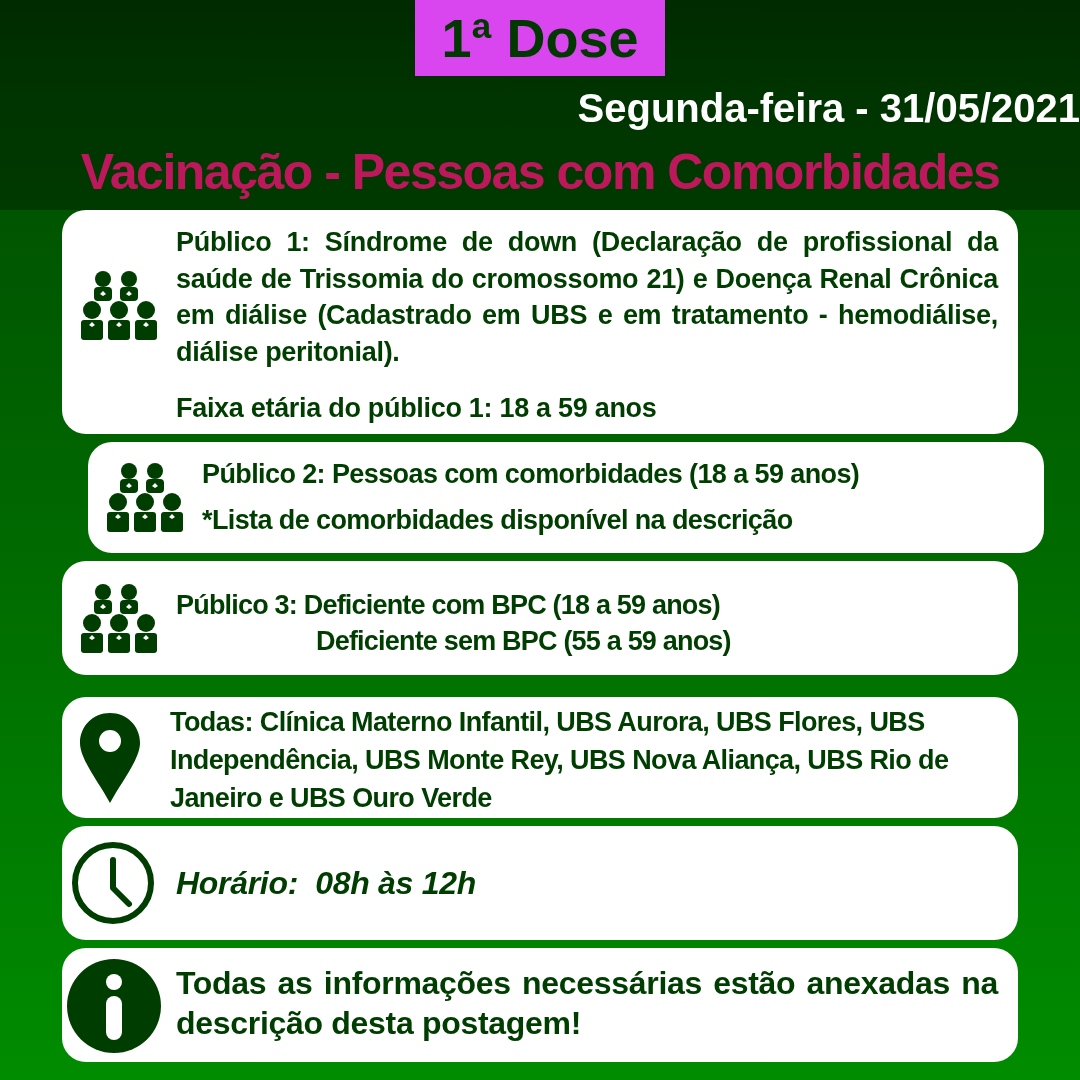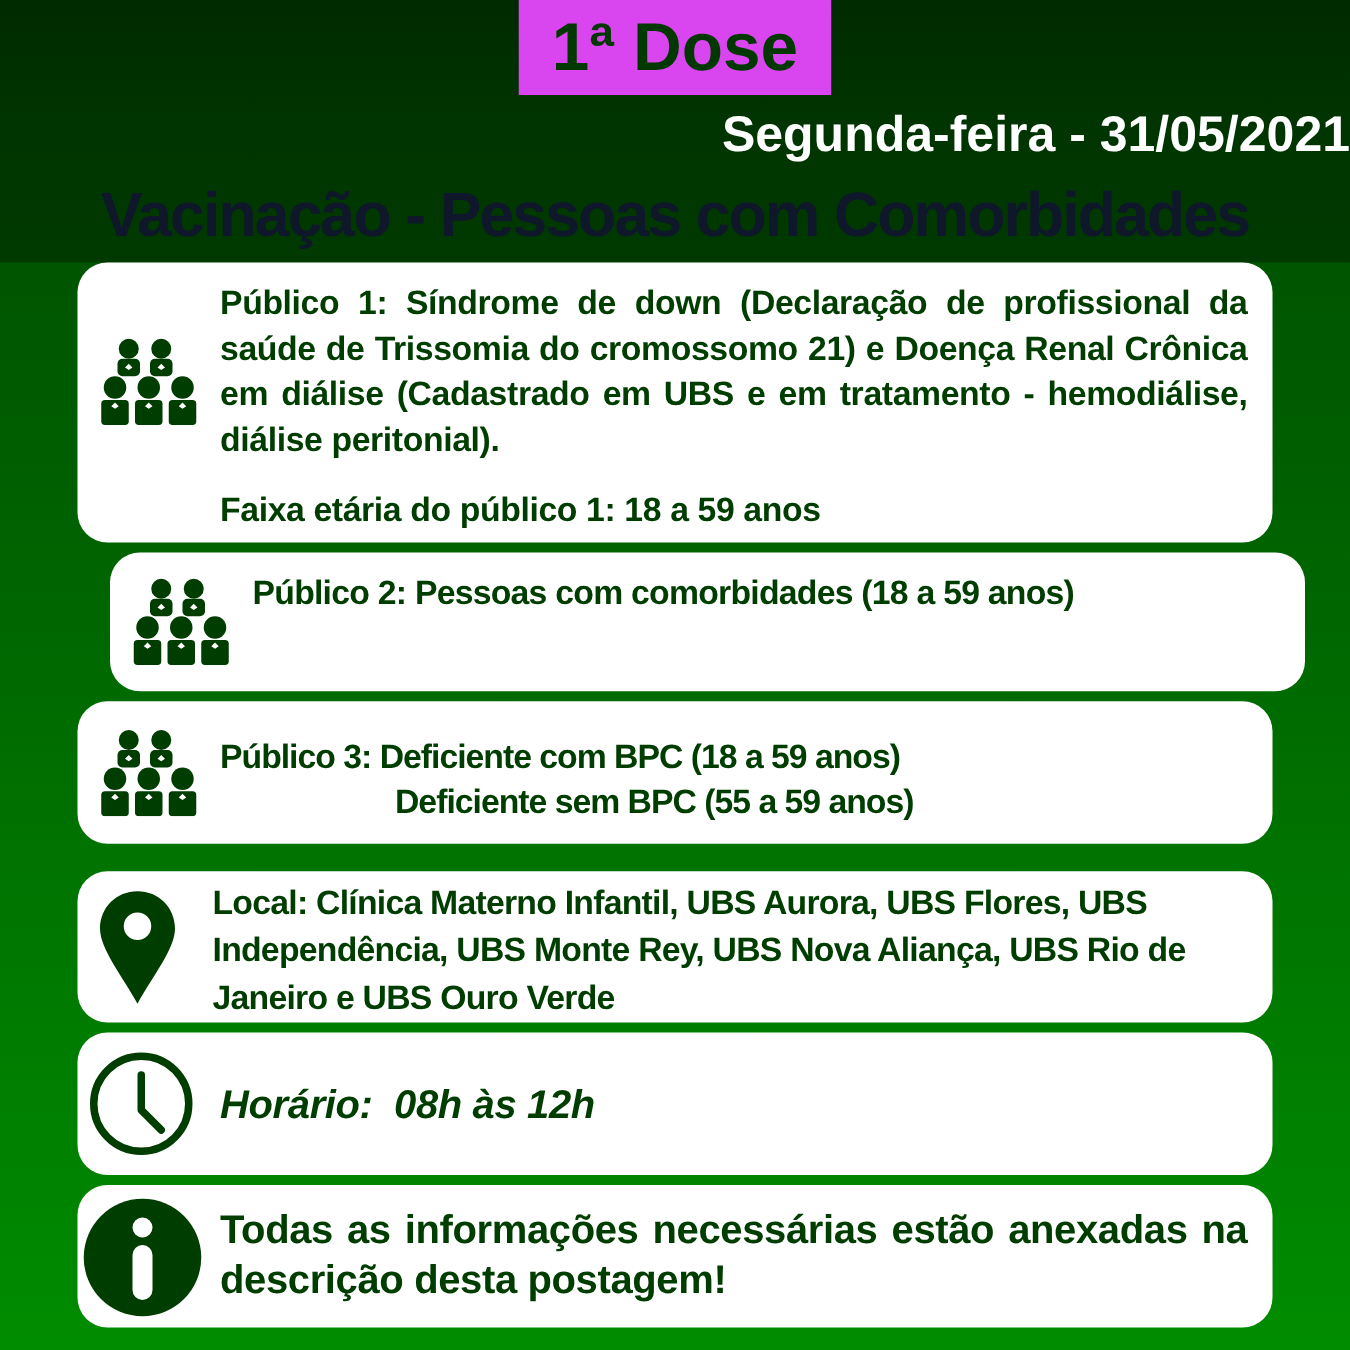--- a/index.html
+++ b/index.html
@@ -16,21 +16,21 @@
     position: absolute; left: 415px; top: 0; width: 250px; height: 76px;
     background: #d946ef; color: #003800;
     font-weight: 700; font-size: 54px; line-height: 76px; text-align: center;
   }
   .subtitle {
     position: absolute; left: 0; top: 84px; width: 1080px; text-align: right;
     color: #ffffff; font-weight: 700; font-size: 40px; line-height: 48px;
   }
   .title {
     position: absolute; left: 0; top: 142px; width: 1080px; text-align: center;
-    color: #0f172a; font-weight: 700; font-size: 50px; line-height: 60px;
+    color: #be185d; font-weight: 700; font-size: 50px; line-height: 60px;
     letter-spacing: -1.5px;
   }
   .card {
     position: absolute; left: 62px; width: 956px; background: #ffffff;
     border-radius: 24px; box-sizing: border-box;
   }
   .card .icon { position: absolute; }
   .card .txt {
     position: absolute; color: #003d00; font-weight: 700;
   }
@@ -111,20 +111,21 @@
       <g transform="translate(55,30)">
           <circle cx="11" cy="10" r="9"></circle>
           <rect x="0" y="20" width="22" height="20" rx="3"></rect>
         </g>
     </g>
     <g fill="#ffffff">
         <path d="M23 21 l-3 3 l3 2 l3 -2z M49 21 l-3 3 l3 2 l3 -2z M12 52 l-3 3 l3 2 l3 -2z M39 52 l-3 3 l3 2 l3 -2z M66 52 l-3 3 l3 2 l3 -2z"></path>
       </g>
   </svg>
   <div class="txt p2-line" style="top:14px">Público 2: Pessoas com comorbidades (18 a 59 anos)</div>
+  <div class="txt p2-line" style="top:60px">*Lista de comorbidades disponível na descrição</div>
 </div>
 
 <div class="card card3">
   <svg class="icon" style="left:18px;top:22px" width="78" height="70" viewBox="0 0 78 70">
     <g fill="#003d00">
       <g transform="translate(14,0)">
           <circle cx="9" cy="9" r="8"></circle>
           <rect x="0" y="17" width="18" height="14" rx="4"></rect>
         </g>
       <g transform="translate(40,0)">
@@ -150,21 +151,21 @@
   </svg>
   <div class="txt p3-line" style="left:114px;top:26px">Público 3: Deficiente com BPC (18 a 59 anos)</div>
   <div class="txt p3-line" style="left:254px;top:62px">Deficiente sem BPC (55 a 59 anos)</div>
 </div>
 
 <div class="card card4">
   <svg class="icon" style="left:16px;top:14px" width="64" height="94" viewBox="0 0 64 94">
     <path fill="#003d00" d="M32 2 C15 2 2 15 2 32 C2 48 20 70 32 92 C44 70 62 48 62 32 C62 15 49 2 32 2 Z"></path>
     <circle cx="32" cy="30" r="11" fill="#ffffff"></circle>
   </svg>
-  <div class="txt loc-text">Local: Clínica Materno Infantil, UBS Aurora, UBS Flores, UBS Independência, UBS Monte Rey, UBS Nova Aliança, UBS Rio de Janeiro e UBS Ouro Verde</div>
+  <div class="txt loc-text">Todas: Clínica Materno Infantil, UBS Aurora, UBS Flores, UBS Independência, UBS Monte Rey, UBS Nova Aliança, UBS Rio de Janeiro e UBS Ouro Verde</div>
 </div>
 
 <div class="card card5">
   <svg class="icon" style="left:8px;top:14px" width="86" height="86" viewBox="0 0 86 86">
     <circle cx="43" cy="43" r="38" fill="none" stroke="#003d00" stroke-width="6"></circle>
     <path d="M43 20 L43 48 L59 64" fill="none" stroke="#003d00" stroke-width="6" stroke-linecap="round" stroke-linejoin="round"></path>
   </svg>
   <div class="txt time-text">Horário:  08h às 12h</div>
 </div>
 

